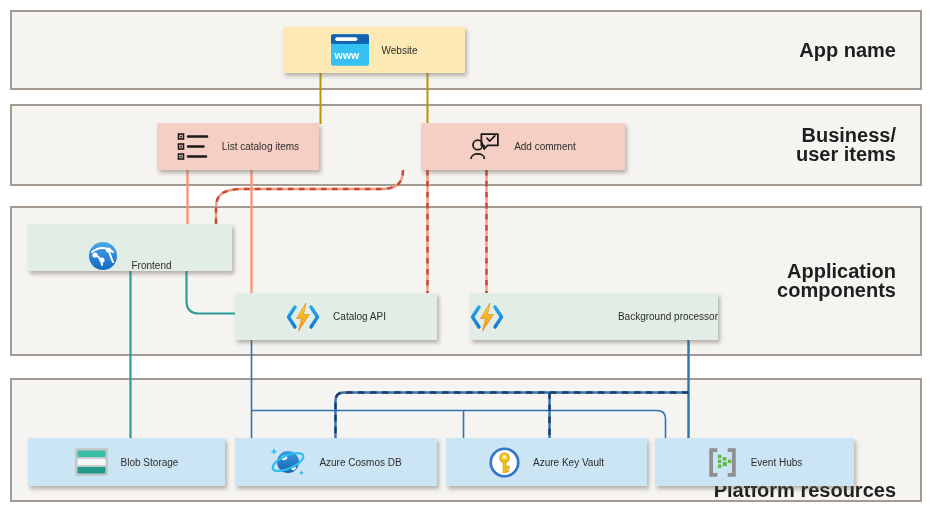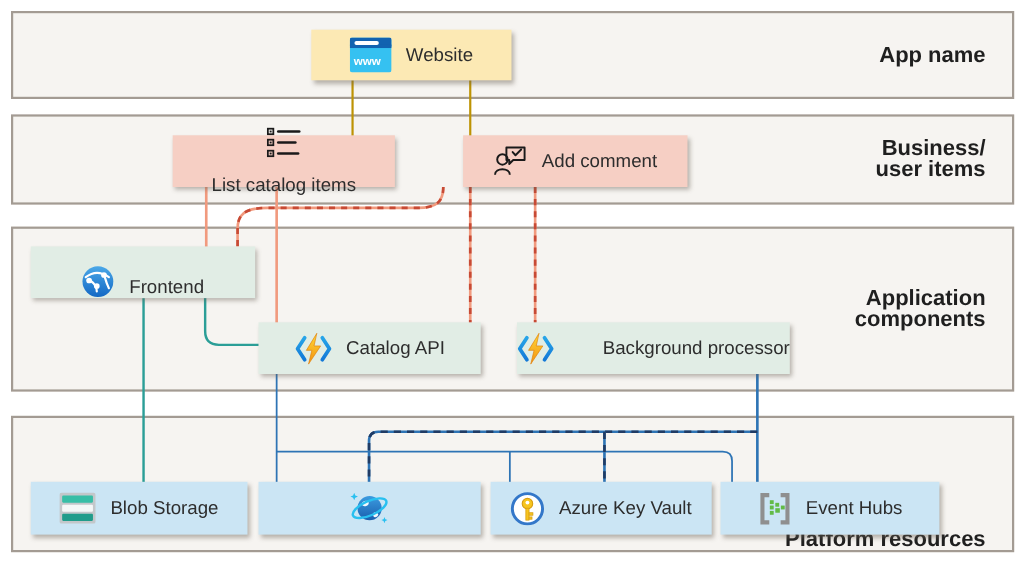--- a/index.html
+++ b/index.html
@@ -24,21 +24,21 @@
   .e-salmon{stroke:var(--c-edge-salmon,#f19a7e);stroke-width:2.4;}
   .e-salmon-dash{stroke:var(--c-edge-salmon-dash,#c74a35);stroke-width:2.4;stroke-dasharray:5.5 5.5;}
   .e-teal{stroke:var(--c-edge-teal,#2b9e97);stroke-width:2.2;}
   .e-blue{stroke:var(--c-edge-blue,#2e74b5);stroke-width:2.4;}
   .e-blue-thin{stroke:var(--c-edge-blue,#2e74b5);stroke-width:1.6;}
   .e-navy-dash{stroke:var(--c-edge-navy-dash,#203b64);stroke-width:2.4;stroke-dasharray:6.5 5.5;}
   .node{
     position:absolute;display:flex;align-items:center;justify-content:center;gap:13px;
     box-shadow:2px 3px 4px rgba(105,95,85,.45);
   }
-  .node .label{font-size:17px;color:#2d2d2d;white-space:nowrap;}
+  .node .label{font-size:10px;color:#2d2d2d;white-space:nowrap;}
   .node-yellow{background:var(--c-node-yellow,#fce9b4);}
   .node-pink{background:var(--c-node-pink,#f6cfc4);}
   .node-mint{background:var(--c-node-mint,#e1ede5);}
   .node-blue{background:var(--c-node-blue,#cbe5f4);}
   .icon{display:flex;align-items:center;}
 </style>
 </head>
 <body>
 
 <svg width="0" height="0" style="position:absolute" aria-hidden="true">
@@ -119,21 +119,21 @@
       <rect x="0" y="0" width="36" height="30" rx="2" fill="#35c1f1"></rect>
       <rect x="0" y="0" width="36" height="9" rx="2" fill="#1263b0"></rect>
       <rect x="0" y="6" width="36" height="3" fill="#1263b0"></rect>
       <rect x="4" y="3" width="21" height="3.4" rx="1.7" fill="#ffffff"></rect>
       <text x="15" y="24" text-anchor="middle" font-size="10" font-weight="bold" fill="#ffffff" font-family="Liberation Sans, sans-serif">www</text>
     </svg>
   </span>
   <span class="label">Website</span>
 </div>
 
-<div class="node node-pink" style="left:157px;top:123px;width:202px;height:47px;flex-direction:column;">
+<div class="node node-pink" style="left:157px;top:123px;width:162px;height:47px;">
   <span class="icon">
     <svg width="32" height="32" viewBox="0 0 32 32">
       <g stroke="#1a1a1a" fill="none" stroke-width="1.6">
         <rect x="1.5" y="3" width="5" height="5"></rect>
         <rect x="1.5" y="13" width="5" height="5"></rect>
         <rect x="1.5" y="23" width="5" height="5"></rect>
       </g>
       <g fill="#1a1a1a">
         <rect x="3.2" y="4.7" width="1.7" height="1.7"></rect>
         <rect x="3.2" y="14.7" width="1.7" height="1.7"></rect>
@@ -226,20 +226,21 @@
       <circle cx="18" cy="16" r="11" fill="url(#gCosmos)"></circle>
       <path d="M11,11 q3,-3 6,-1 q1,3 -2,4 q-4,1 -4,-3" fill="#ffffff" opacity="0.95"></path>
       <path d="M22,20 q3,-1 4,2 q-1,3 -4,2 q-2,-2 0,-4" fill="#ffffff" opacity="0.95"></path>
       <ellipse cx="18" cy="16" rx="16.5" ry="6.5" fill="none" stroke="#29c0f0" stroke-width="2.2" transform="rotate(-24 18 16)"></ellipse>
       <g fill="#29c0f0">
         <path d="M4,2 l1,2.4 2.4,1 -2.4,1 -1,2.4 -1,-2.4 -2.4,-1 2.4,-1 z"></path>
         <path d="M31.5,24 l0.8,2 2,0.8 -2,0.8 -0.8,2 -0.8,-2 -2,-0.8 2,-0.8 z"></path>
       </g>
     </svg>
   </span>
+  <span class="label">Azure Cosmos DB</span>
 </div>
 
 <div class="node node-blue" style="left:446px;top:438px;width:201px;height:48px;">
   <span class="icon">
     <svg width="31" height="31" viewBox="0 0 30 30">
       <circle cx="15" cy="15" r="13.3" fill="#ffffff" stroke="#3377c9" stroke-width="2.6"></circle>
       <circle cx="15" cy="10.5" r="4.6" fill="#f7c51e" stroke="#d89e12" stroke-width="1"></circle>
       <circle cx="15" cy="9.6" r="1.7" fill="#ffffff"></circle>
       <rect x="13.6" y="14.5" width="2.8" height="10.5" fill="#f7c51e" stroke="#d89e12" stroke-width="0.7"></rect>
       <rect x="16.4" y="18.5" width="3.4" height="2.2" fill="#f7c51e" stroke="#d89e12" stroke-width="0.7"></rect>

